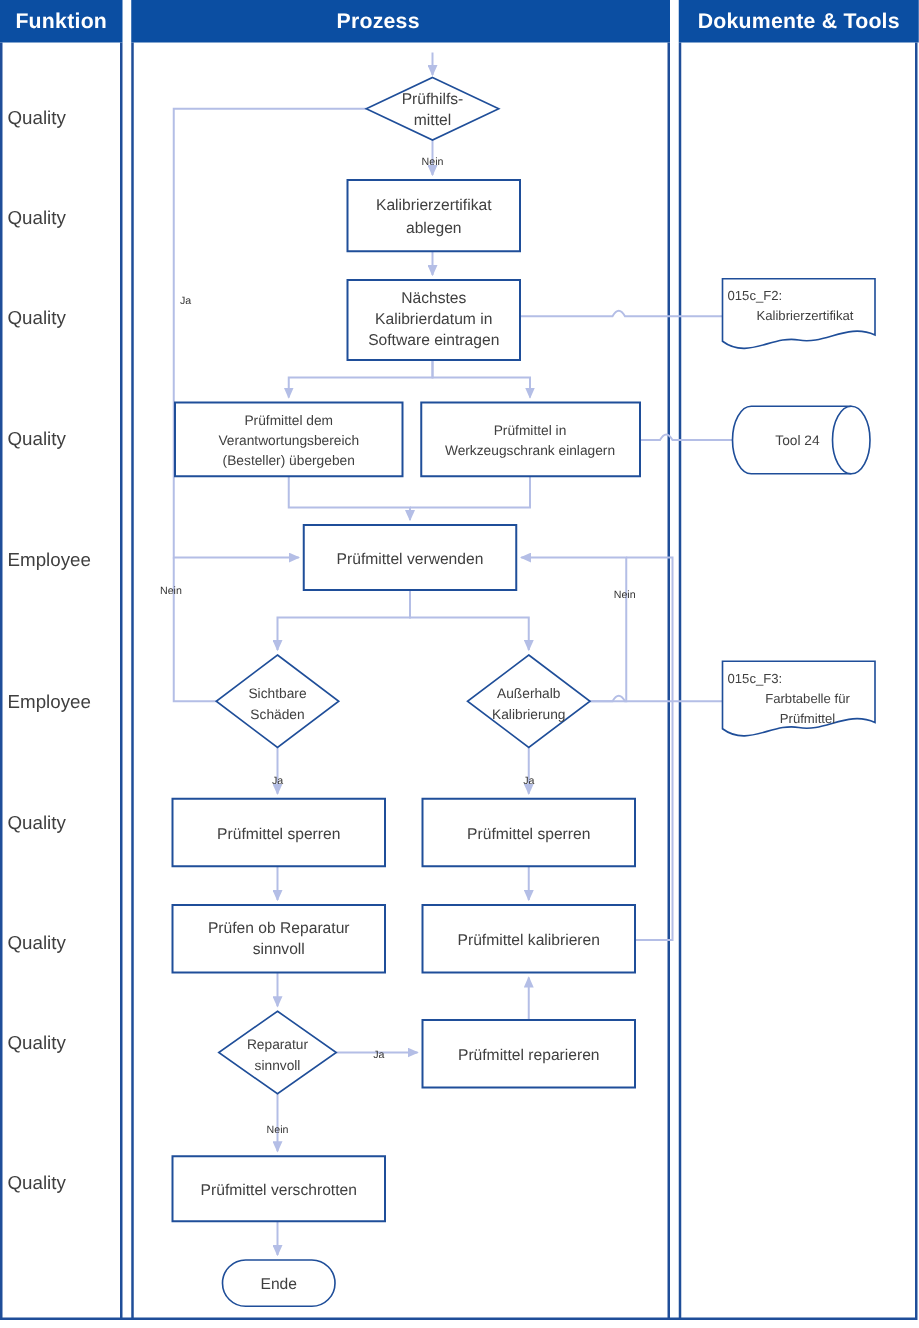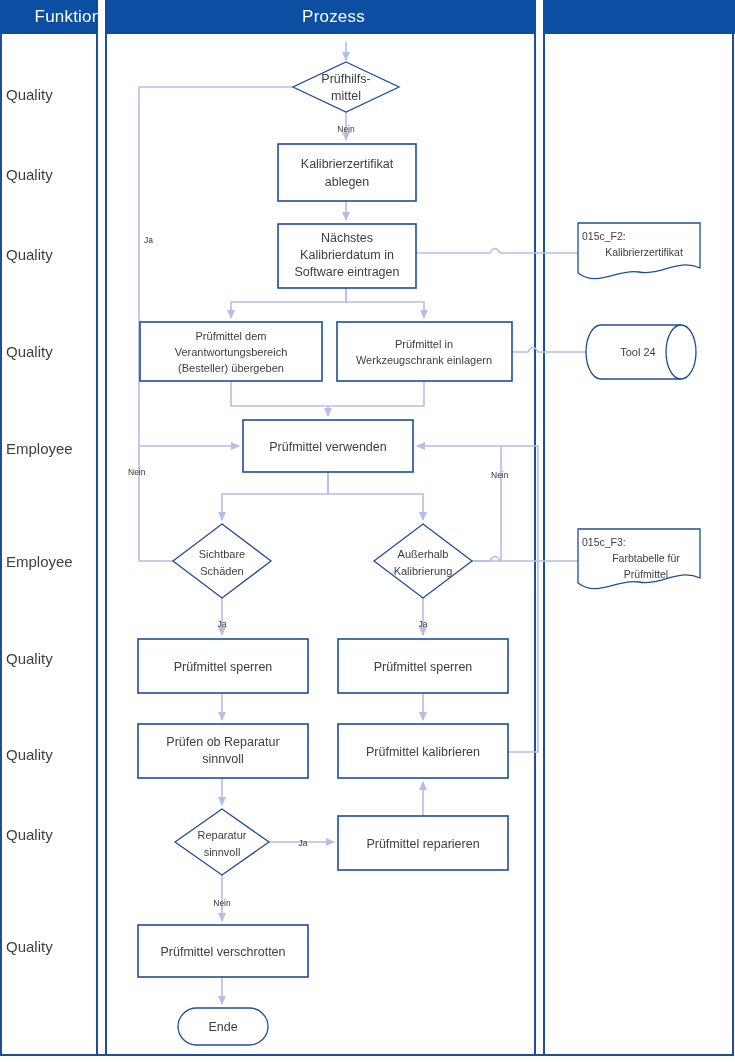--- a/index.html
+++ b/index.html
@@ -1,38 +1,39 @@
 <!DOCTYPE html>
 <html><head>
 <meta charset="utf-8">
 <style>
   html,body{margin:0;padding:0;background:#ffffff;}
   body{width:735px;height:1062px;overflow:hidden;font-family:"Liberation Sans",sans-serif;}
   #root{position:relative;width:735px;height:1062px;}
   svg{position:absolute;left:0;top:0;}
   .hdr-band{position:absolute;top:0;height:34px;background:#0B4EA2;}
   .hdr-text{position:absolute;top:0;height:34px;line-height:34px;text-align:center;
-            color:#ffffff;font-size:17px;font-weight:normal;letter-spacing:.2px;padding-left:19px;}
+            color:#ffffff;font-size:17px;font-weight:bold;letter-spacing:.2px;}
   .lane-label{position:absolute;font-size:15px;color:#3f3f3f;white-space:nowrap;}
   .nodetext{font-size:12.5px;fill:#404040;font-family:"Liberation Sans",sans-serif;}
   .nodetext.sm{font-size:11px;}
   .edgelabel{font-size:8.5px;fill:#333333;font-family:"Liberation Sans",sans-serif;}
   .doctext{font-size:10.5px;fill:#404040;font-family:"Liberation Sans",sans-serif;}
 </style>
 </head>
 <body>
 
 <div id="root">
 
   <div class="hdr-band" style="left:0px;width:98px;"></div>
   <div class="hdr-band" style="left:105px;width:431px;"></div>
   <div class="hdr-band" style="left:543px;width:192px;"></div>
 
   <div class="hdr-text" style="left:0px;width:98px;">Funktion</div>
-  <div class="hdr-text" style="left:117px;width:395px;">Prozess</div>
+  <div class="hdr-text" style="left:105px;width:395px;">Prozess</div>
+  <div class="hdr-text" style="left:543px;width:192px;">Dokumente &amp; Tools</div>
 
   <div class="lane-label" style="left:6px;top:86px;">Quality</div>
   <div class="lane-label" style="left:6px;top:166px;">Quality</div>
   <div class="lane-label" style="left:6px;top:246px;">Quality</div>
   <div class="lane-label" style="left:6px;top:343px;">Quality</div>
   <div class="lane-label" style="left:6px;top:440px;">Employee</div>
   <div class="lane-label" style="left:6px;top:553px;">Employee</div>
   <div class="lane-label" style="left:6px;top:650px;">Quality</div>
   <div class="lane-label" style="left:6px;top:746px;">Quality</div>
   <div class="lane-label" style="left:6px;top:826px;">Quality</div>

